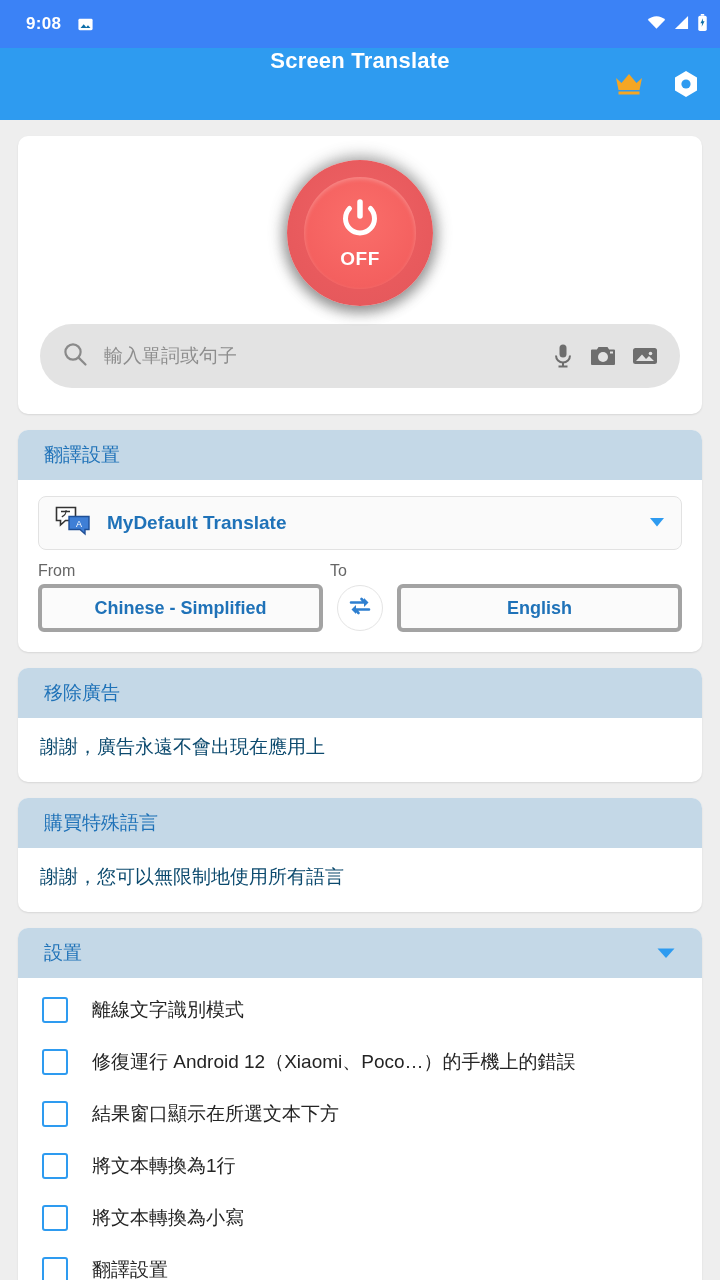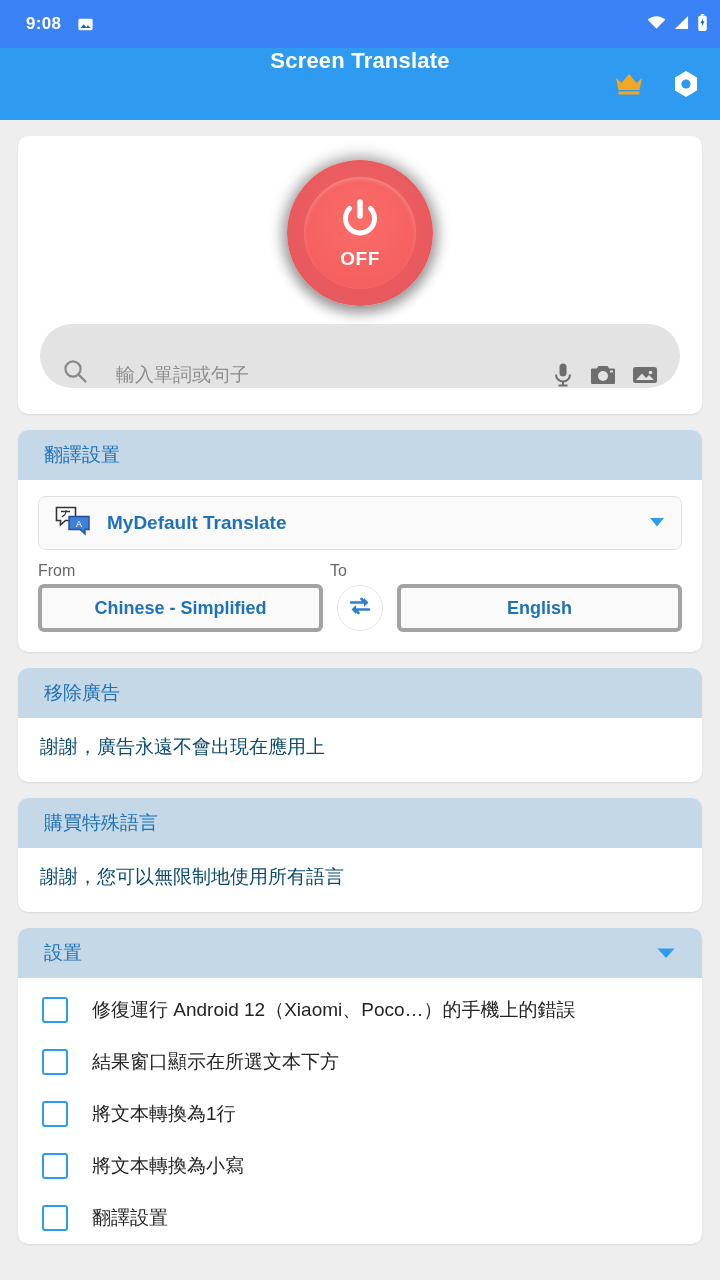--- a/index.html
+++ b/index.html
@@ -45,21 +45,21 @@
     width:112px; height:112px; border-radius:50%;
     background:radial-gradient(circle at 50% 40%, #fa6e6a 0%, #f4605f 70%, #ee5a5b 100%);
     box-shadow:inset 0 2px 4px rgba(255,255,255,.25);
     display:flex; flex-direction:column; align-items:center; justify-content:center;
   }
   .power-label{ color:#fff; font-size:19px; font-weight:700; margin-top:1px; letter-spacing:.5px; }
   
   .search-row{ padding:0 22px 26px; }
   .searchbar{
     height:64px; background:#e3e3e3; border-radius:32px;
-    display:flex; align-items:flex-end; padding:0 22px;gap:12px;
+    display:flex; align-items:center; padding:0 22px;
   }
   .search-text{ flex:1; margin-left:16px; color:#8e8e8e; font-size:19px; }
   .search-icons{ display:flex; align-items:center; gap:16px; }
   .search-icons > span{ cursor:pointer; display:flex; }
   
   .sec-head{
     background:#c4d8e7; padding:12px 26px; display:flex; align-items:center;
   }
   .sec-head-title{ color:#1f72b8; font-size:19px; font-weight:400; }
   .sec-head-chev{ margin-left:auto; cursor:pointer; display:flex; }
@@ -268,20 +268,24 @@
       <span class="sec-head-title">設置</span>
       <span class="sec-head-chev">
         <svg width="20" height="14" viewBox="0 0 20 14">
             <path d="M1.5 2.5h17L10 12z" fill="#2e9bf0"></path>
           </svg>
       </span>
     </div>
     <div class="cb-list">
       <div class="cb-row">
         <span class="cb-box"></span>
+        <span class="cb-label">離線文字識別模式</span>
+      </div>
+      <div class="cb-row">
+        <span class="cb-box"></span>
         <span class="cb-label">修復運行 Android 12（Xiaomi、Poco…）的手機上的錯誤</span>
       </div>
       <div class="cb-row">
         <span class="cb-box"></span>
         <span class="cb-label">結果窗口顯示在所選文本下方</span>
       </div>
       <div class="cb-row">
         <span class="cb-box"></span>
         <span class="cb-label">將文本轉換為1行</span>
       </div>

